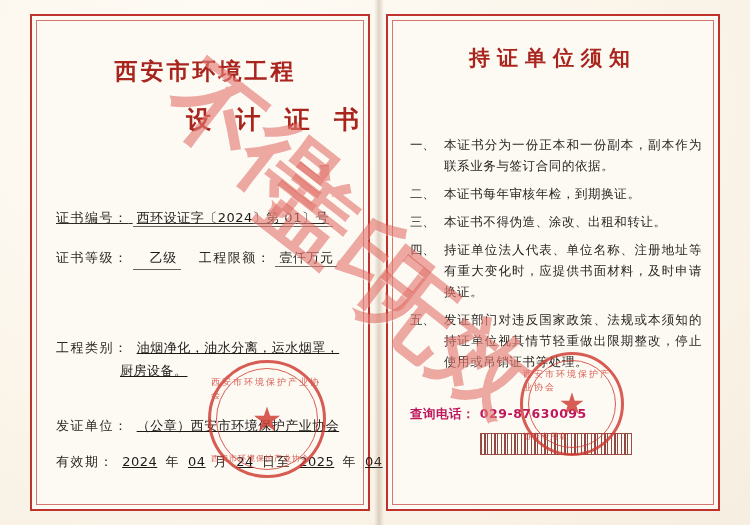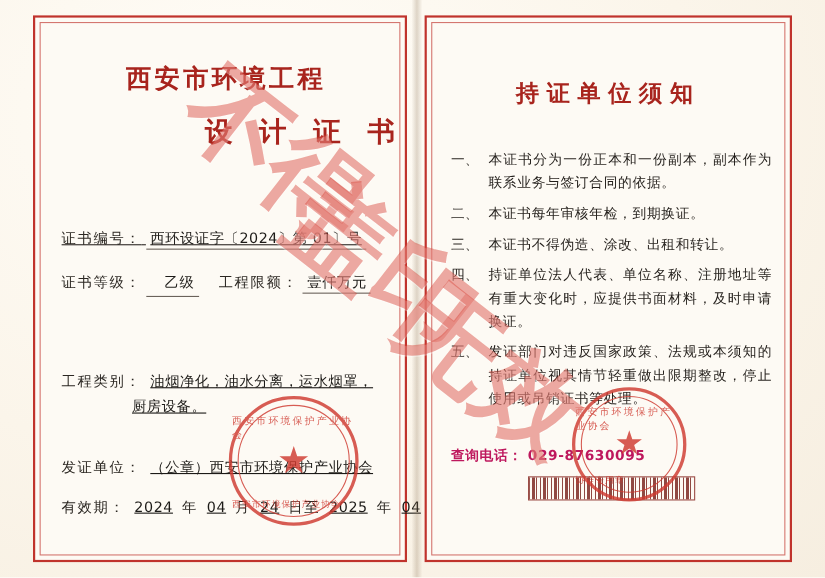--- a/index.html
+++ b/index.html
@@ -108,21 +108,21 @@
   .field.two-line { white-space: normal; }
   .field.two-line .line2 {
     display: block;
     margin-left: 60px;
     margin-top: 3px;
   }
 
   
   .r-title {
     position: absolute;
-    left: 0; right: 0; top: 55px;
+    left: 0; right: 0; top: 28px;
     text-align: center;
     font-family: "DejaVu Serif", serif;
     font-size: 21px;
     font-weight: bold;
     letter-spacing: 7px;
     color: #a8241d;
   }
   .r-list {
     position: absolute;
     left: 22px;

